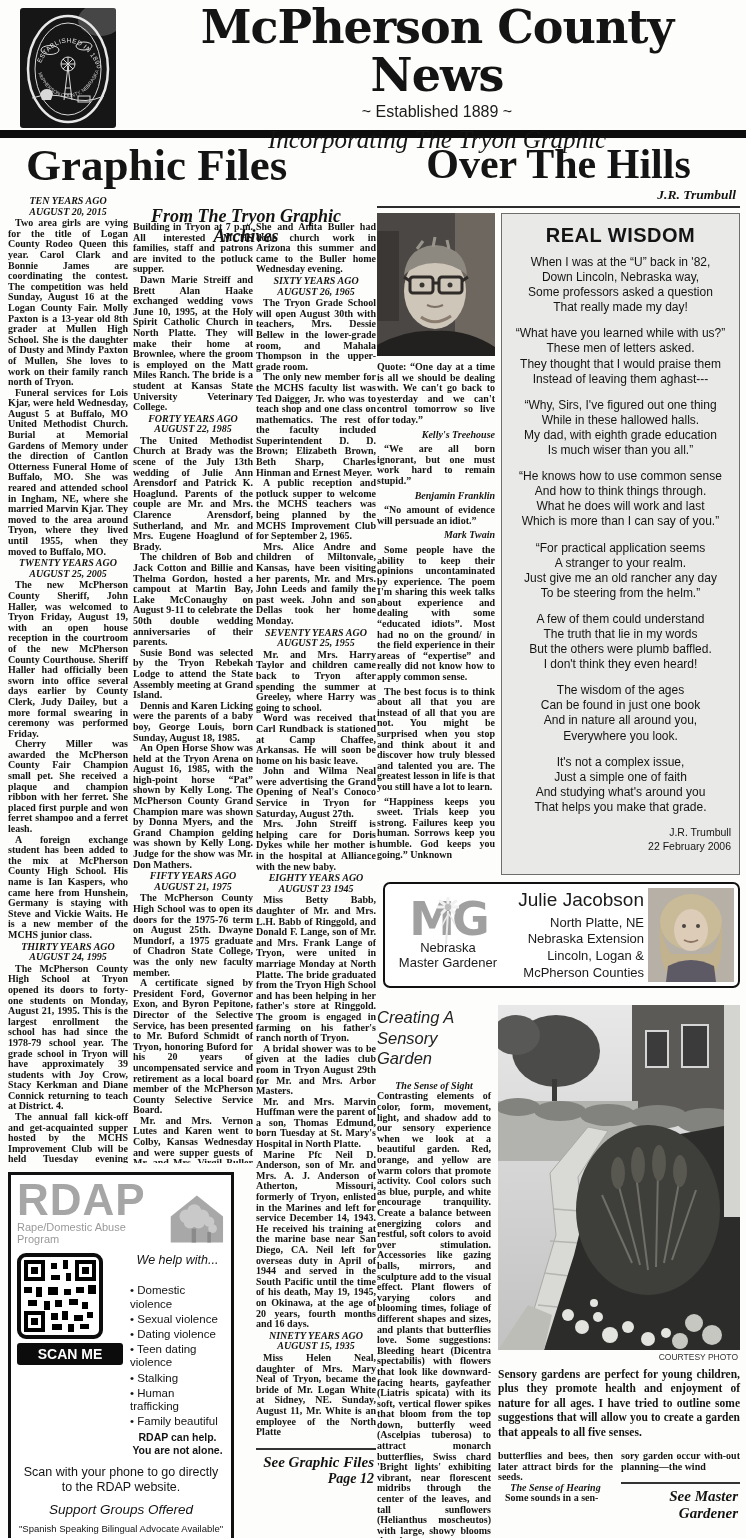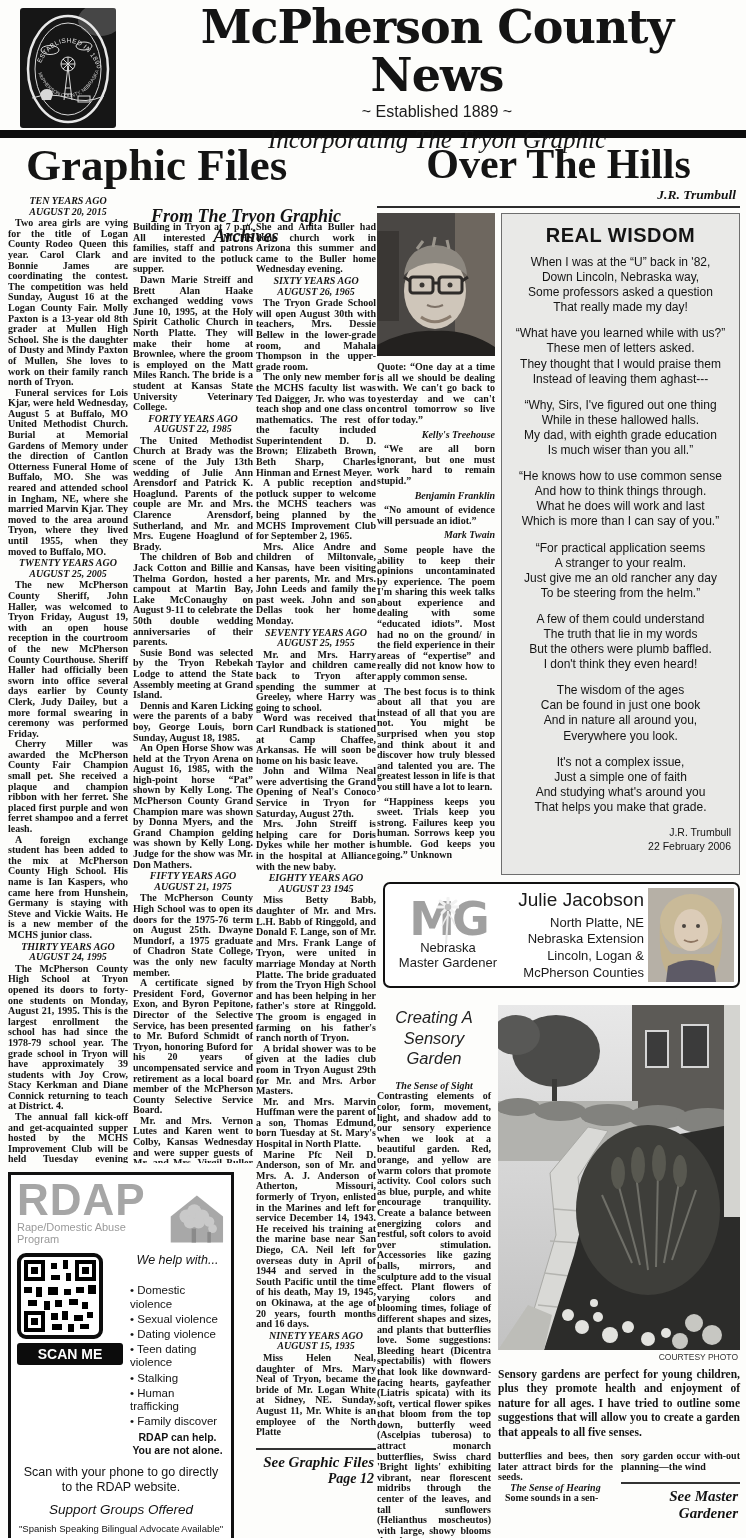--- a/index.html
+++ b/index.html
@@ -98,21 +98,21 @@
   .mg-flower{position:absolute;left:52px;top:-2px;}
   .mg-sub{font-family:"Liberation Sans",sans-serif;color:#1c1c1c;font-size:13px;line-height:1.15;}
   .mg-text{flex:1;text-align:right;font-family:"Liberation Sans",sans-serif;
            font-size:13px;line-height:1.3;padding-right:4px;color:#1a1a1a;}
   .mg-name{font-size:19px;margin-bottom:2px;}
   .mg-photo{width:86px;height:94px;margin-right:4px;}
 
   .oth-lower{display:flex;gap:7px;margin-top:9px;}
   .col4b{width:118px;}
   .sg-head{font-family:"Liberation Sans",sans-serif;font-style:italic;font-size:16.5px;
-           text-align:center;line-height:1.25;margin:2px 0 12px;color:#222;}
+           text-align:left;line-height:1.25;margin:2px 0 12px;color:#222;}
   .garden-col{flex:1;}
   .garden-photo{width:100%;height:345px;}
   .credit{text-align:right;font-family:"Liberation Sans",sans-serif;font-size:8.5px;
           color:#333;margin:2px 2px 5px;}
   .caption{font-weight:bold;font-size:11.5px;line-height:14.4px;text-align:justify;}
   .mini-cols{display:flex;gap:8px;margin-top:12px;}
   .mini{width:115px;}
   .miniright{flex:1;}
   .miniright .jump{margin-top:10px;}
 </style>
@@ -269,21 +269,21 @@
               </div>
               <div class="help-col">
                 <div class="help-intro">We help with...</div>
                 <div class="bullets">
                     <p>Domestic violence</p>
                     <p>Sexual violence</p>
                     <p>Dating violence</p>
                     <p>Teen dating violence</p>
                     <p>Stalking</p>
                     <p>Human trafficking</p>
-                    <p>Family discover</p>
+                    <p>Family beautiful</p>
                   </div>
                 <div class="canhelp">RDAP can help.</div>
                 <div class="canhelp">You are not alone.</div>
               </div>
             </div>
             <div class="scan-text">Scan with your phone to go directly to the RDAP website.</div>
             <div class="support">Support Groups Offered</div>
             <div class="spanish">"Spanish Speaking Bilingual Advocate Available"</div>
             <div class="pill">Our services are free and confidential.</div>
 

